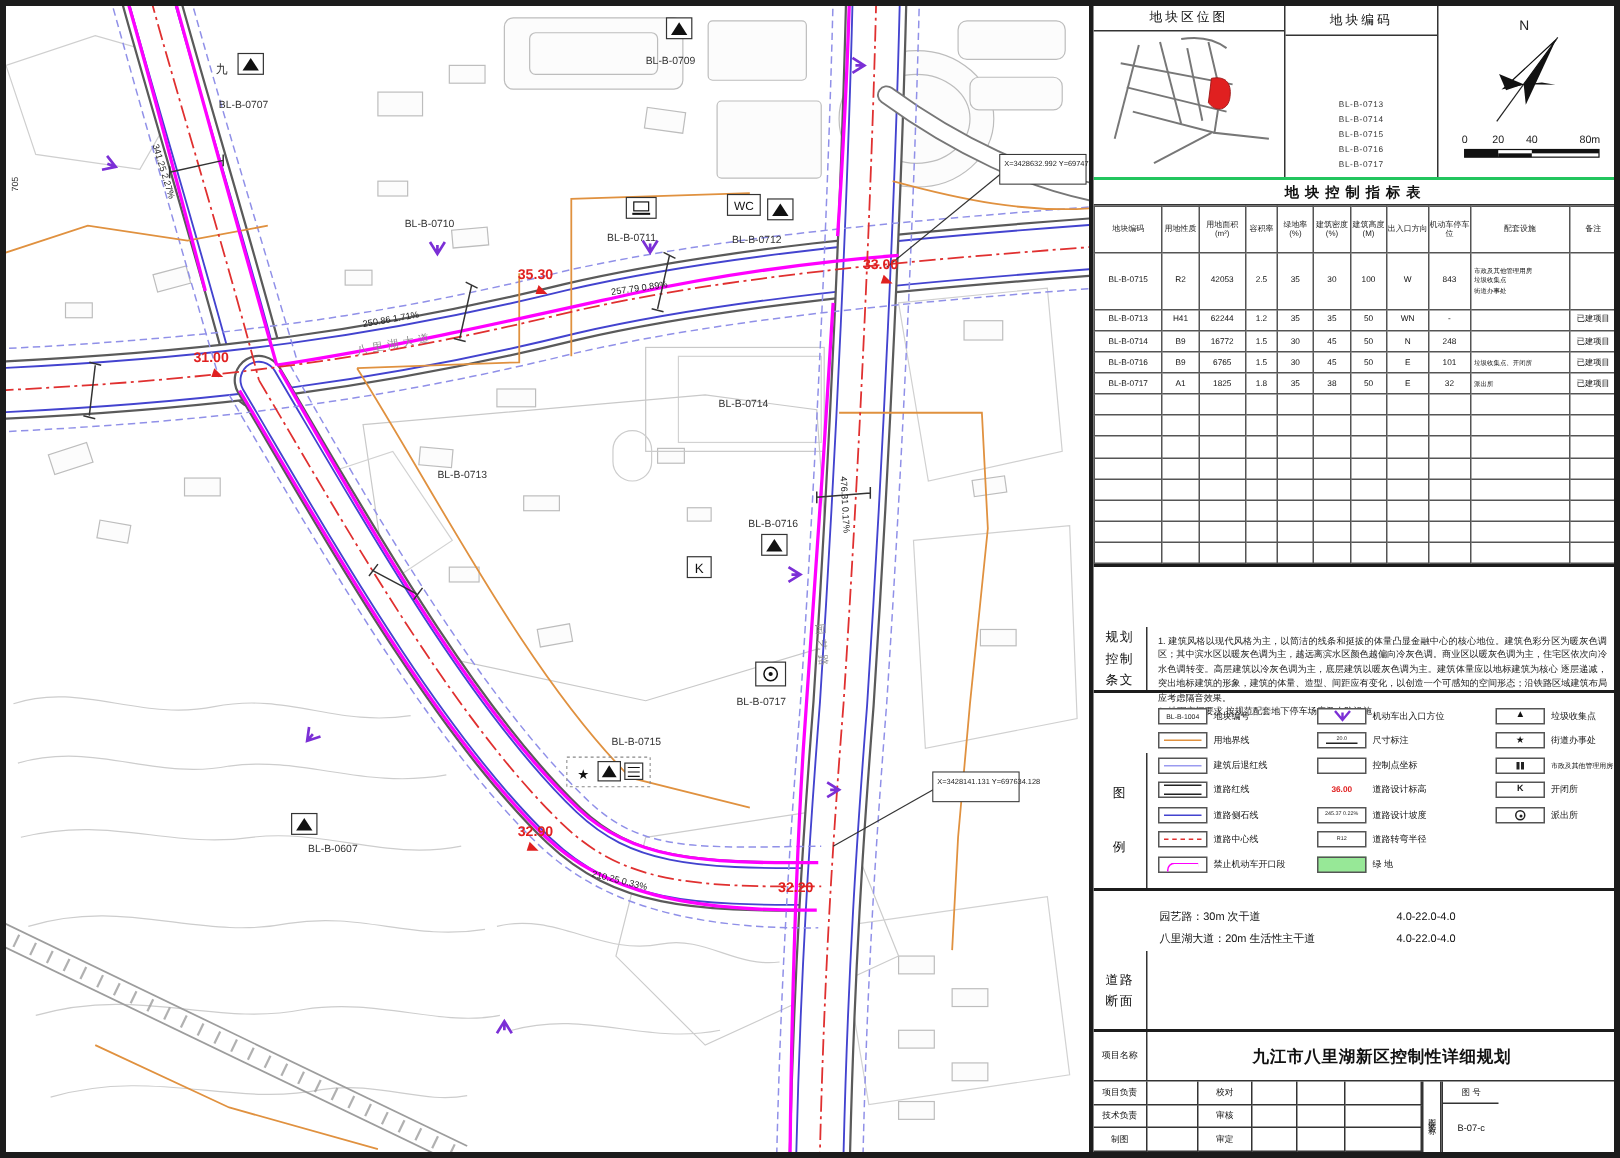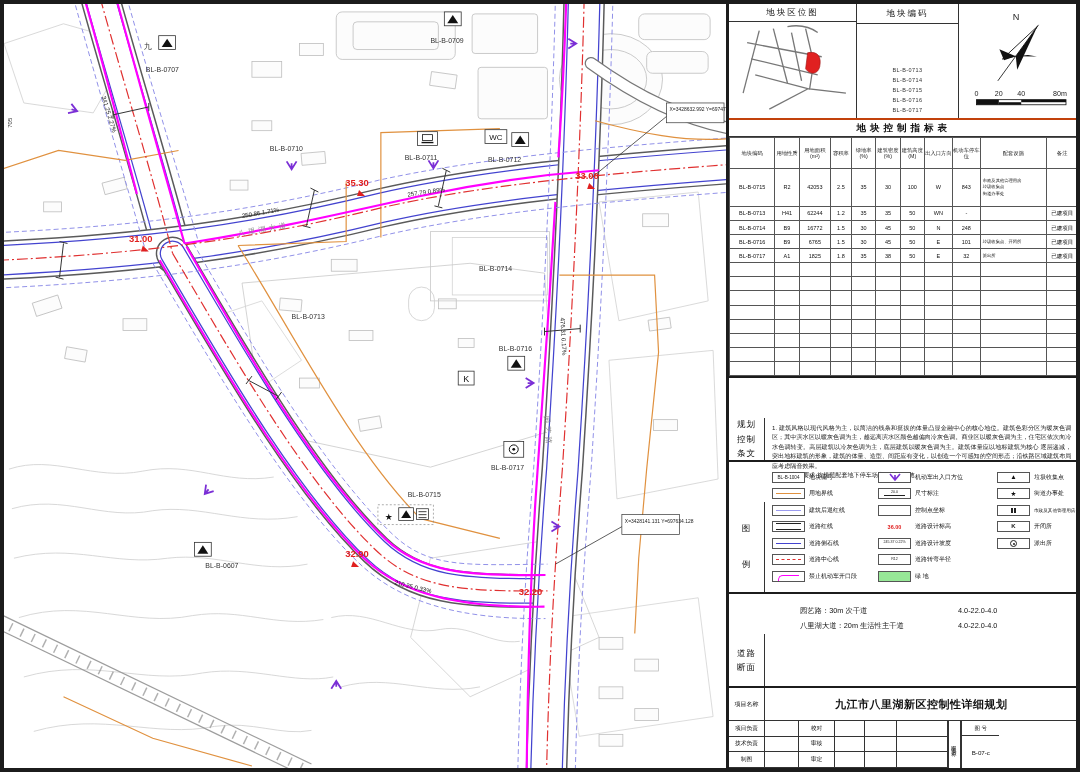--- a/index.html
+++ b/index.html
@@ -4,21 +4,21 @@
 <style>
   * { margin:0; padding:0; box-sizing:border-box; }
   body { background:#e8e8e8; font-family:"Liberation Sans","DejaVu Sans",sans-serif; }
   .page { width:1080px; height:772px; background:#fdfdfd; border:4px solid #1c1c1c; display:flex; overflow:hidden; }
   .map-area { flex:0 0 722px; position:relative; background:#fff; border-right:3px solid #1c1c1c; }
   .map-area svg { display:block; }
   .panel { flex:1; display:flex; flex-direction:column; font-size:7px; color:#111; background:#fff; }
   .pre { white-space:pre-line;margin-top:40px; }
 
   
-  .top-row { height:116px; display:flex; border-bottom:2px solid #c2410c; }
+  .top-row { height:116px; display:flex; border-bottom:2px solid #22c55e; }
   .loc-cell { width:128px; border-right:1px solid #333; display:flex; flex-direction:column; }
   .code-cell { width:102px; border-right:1px solid #333; display:flex; flex-direction:column; }
   .cell-hd { height:20px; border-bottom:1px solid #333; display:flex; align-items:center; justify-content:center; font-size:8.5px; letter-spacing:2px; }
   .loc-body { flex:1; }
   .codes-body { flex:1; display:flex; align-items:center; justify-content:center; font-size:5.5px; line-height:1.8; color:#333; letter-spacing:0.4px; }
   .north-cell { flex:1; }
 
   
   .tbl-sec { height:256px; display:flex; flex-direction:column;justify-content:flex-end; }
   .tbl-title { height:17px; display:flex; align-items:center; justify-content:center; font-size:9.5px; font-weight:bold; letter-spacing:4px; border-bottom:1px solid #333; }
@@ -60,21 +60,21 @@
   .ic-green { background:#97e897; }
   i.bars { display:flex; gap:1px; } i.bars::before,i.bars::after { content:""; width:2px; height:5px; background:#222; }
   i.badge { width:7px; height:7px; border:1px solid #222; border-radius:50%; position:relative; }
   i.badge::after { content:""; position:absolute; left:2px; top:2px; width:2px; height:2px; background:#222; border-radius:50%; }
   .sym { font-size:6.5px; line-height:1; color:#111; }
 
   
   .roadsec { height:94px; }
   .road-body { flex:1; padding:12px 8px; font-size:7.3px; color:#111; }
   .rline { display:flex; margin-bottom:5px; }
-  .rline .rname { width:158px;margin-left:27px; }
+  .rline .rname { width:158px; }
 
   
   .tb { flex:1; border-top:2px solid #1c1c1c; display:flex; flex-direction:column; }
   .tb-top { height:33px; display:flex; border-bottom:1px solid #333; }
   .tb-lbl { width:36px; border-right:1px solid #333; display:flex; align-items:center; justify-content:center; text-align:center; font-size:6px; line-height:1.4; padding:1px; }
   .tb-proj { flex:1; border-right:1px solid #333; display:flex; align-items:center; justify-content:center; font-size:11px; font-weight:bold; letter-spacing:0.5px; }
   .tb-inst { width:130px; display:flex; align-items:center; padding:2px 3px; gap:3px; }
   .logo { width:15px; height:15px; background:#2a2a2a; border-radius:2px; flex:none; display:flex; align-items:flex-end; justify-content:center; gap:1px; padding:2px; }
   .logo i { width:2px; height:7px; background:#fff; display:block; }
   .inst-name { font-size:7.6px; font-weight:bold; letter-spacing:0.2px; }

